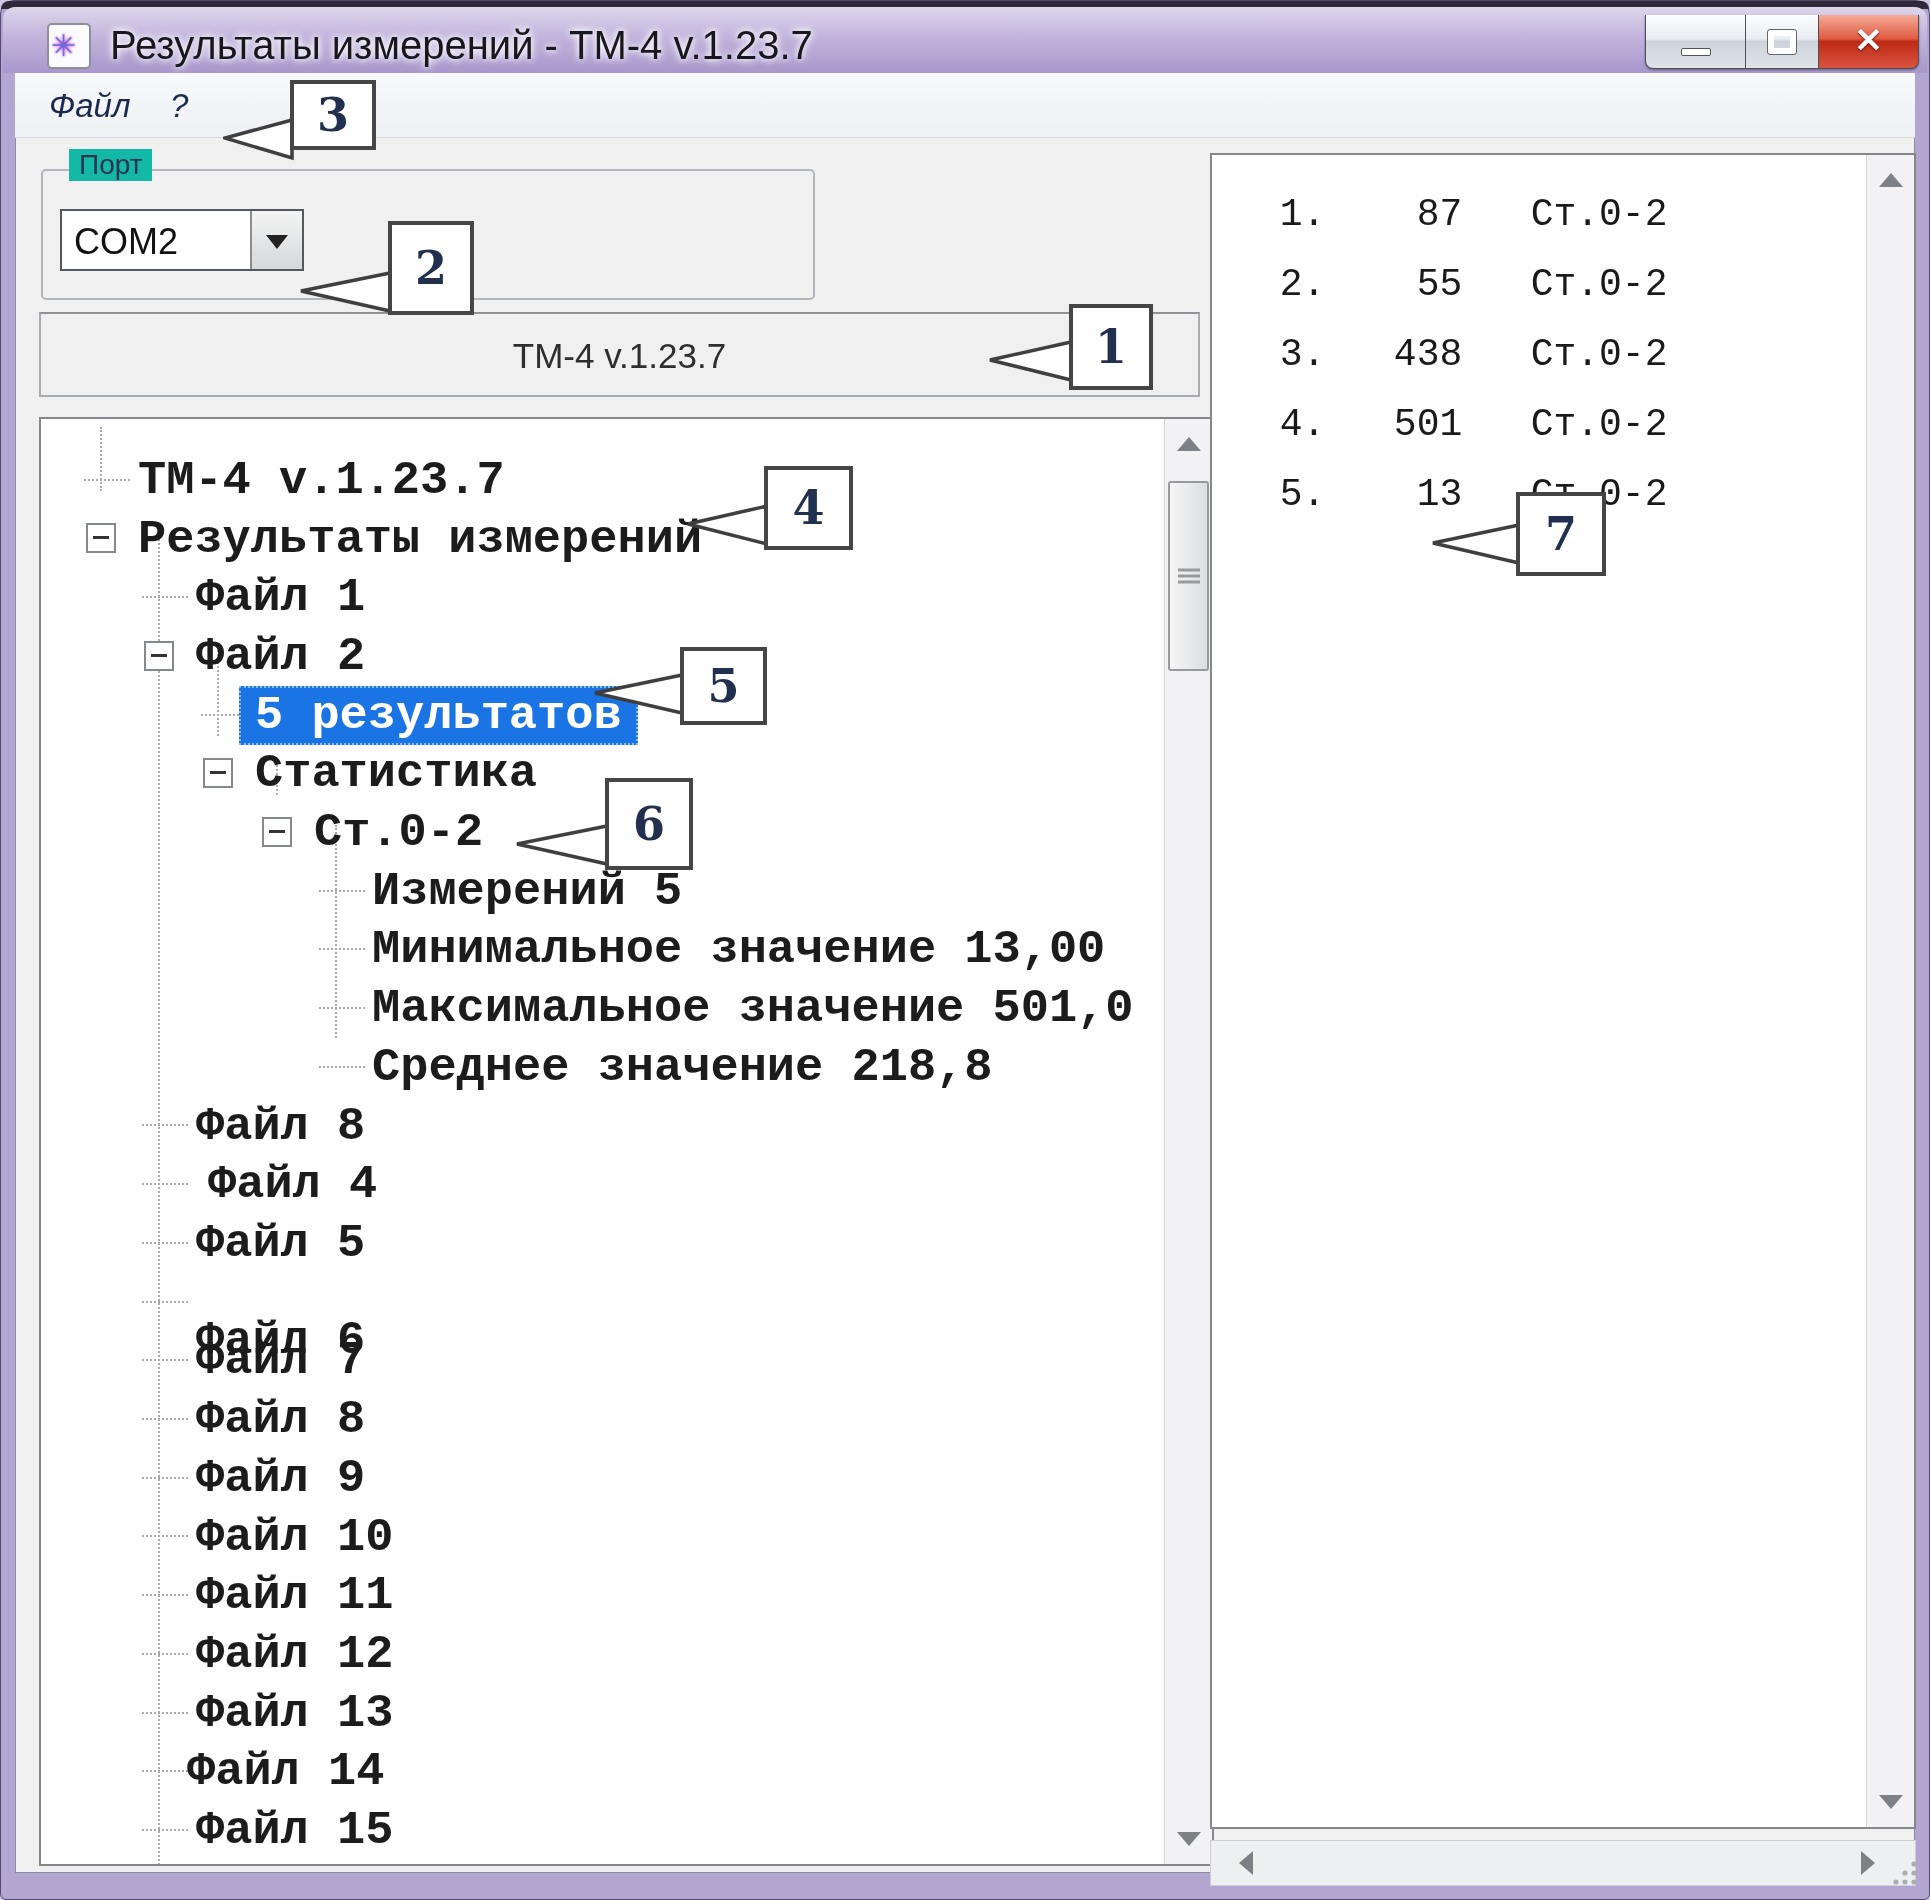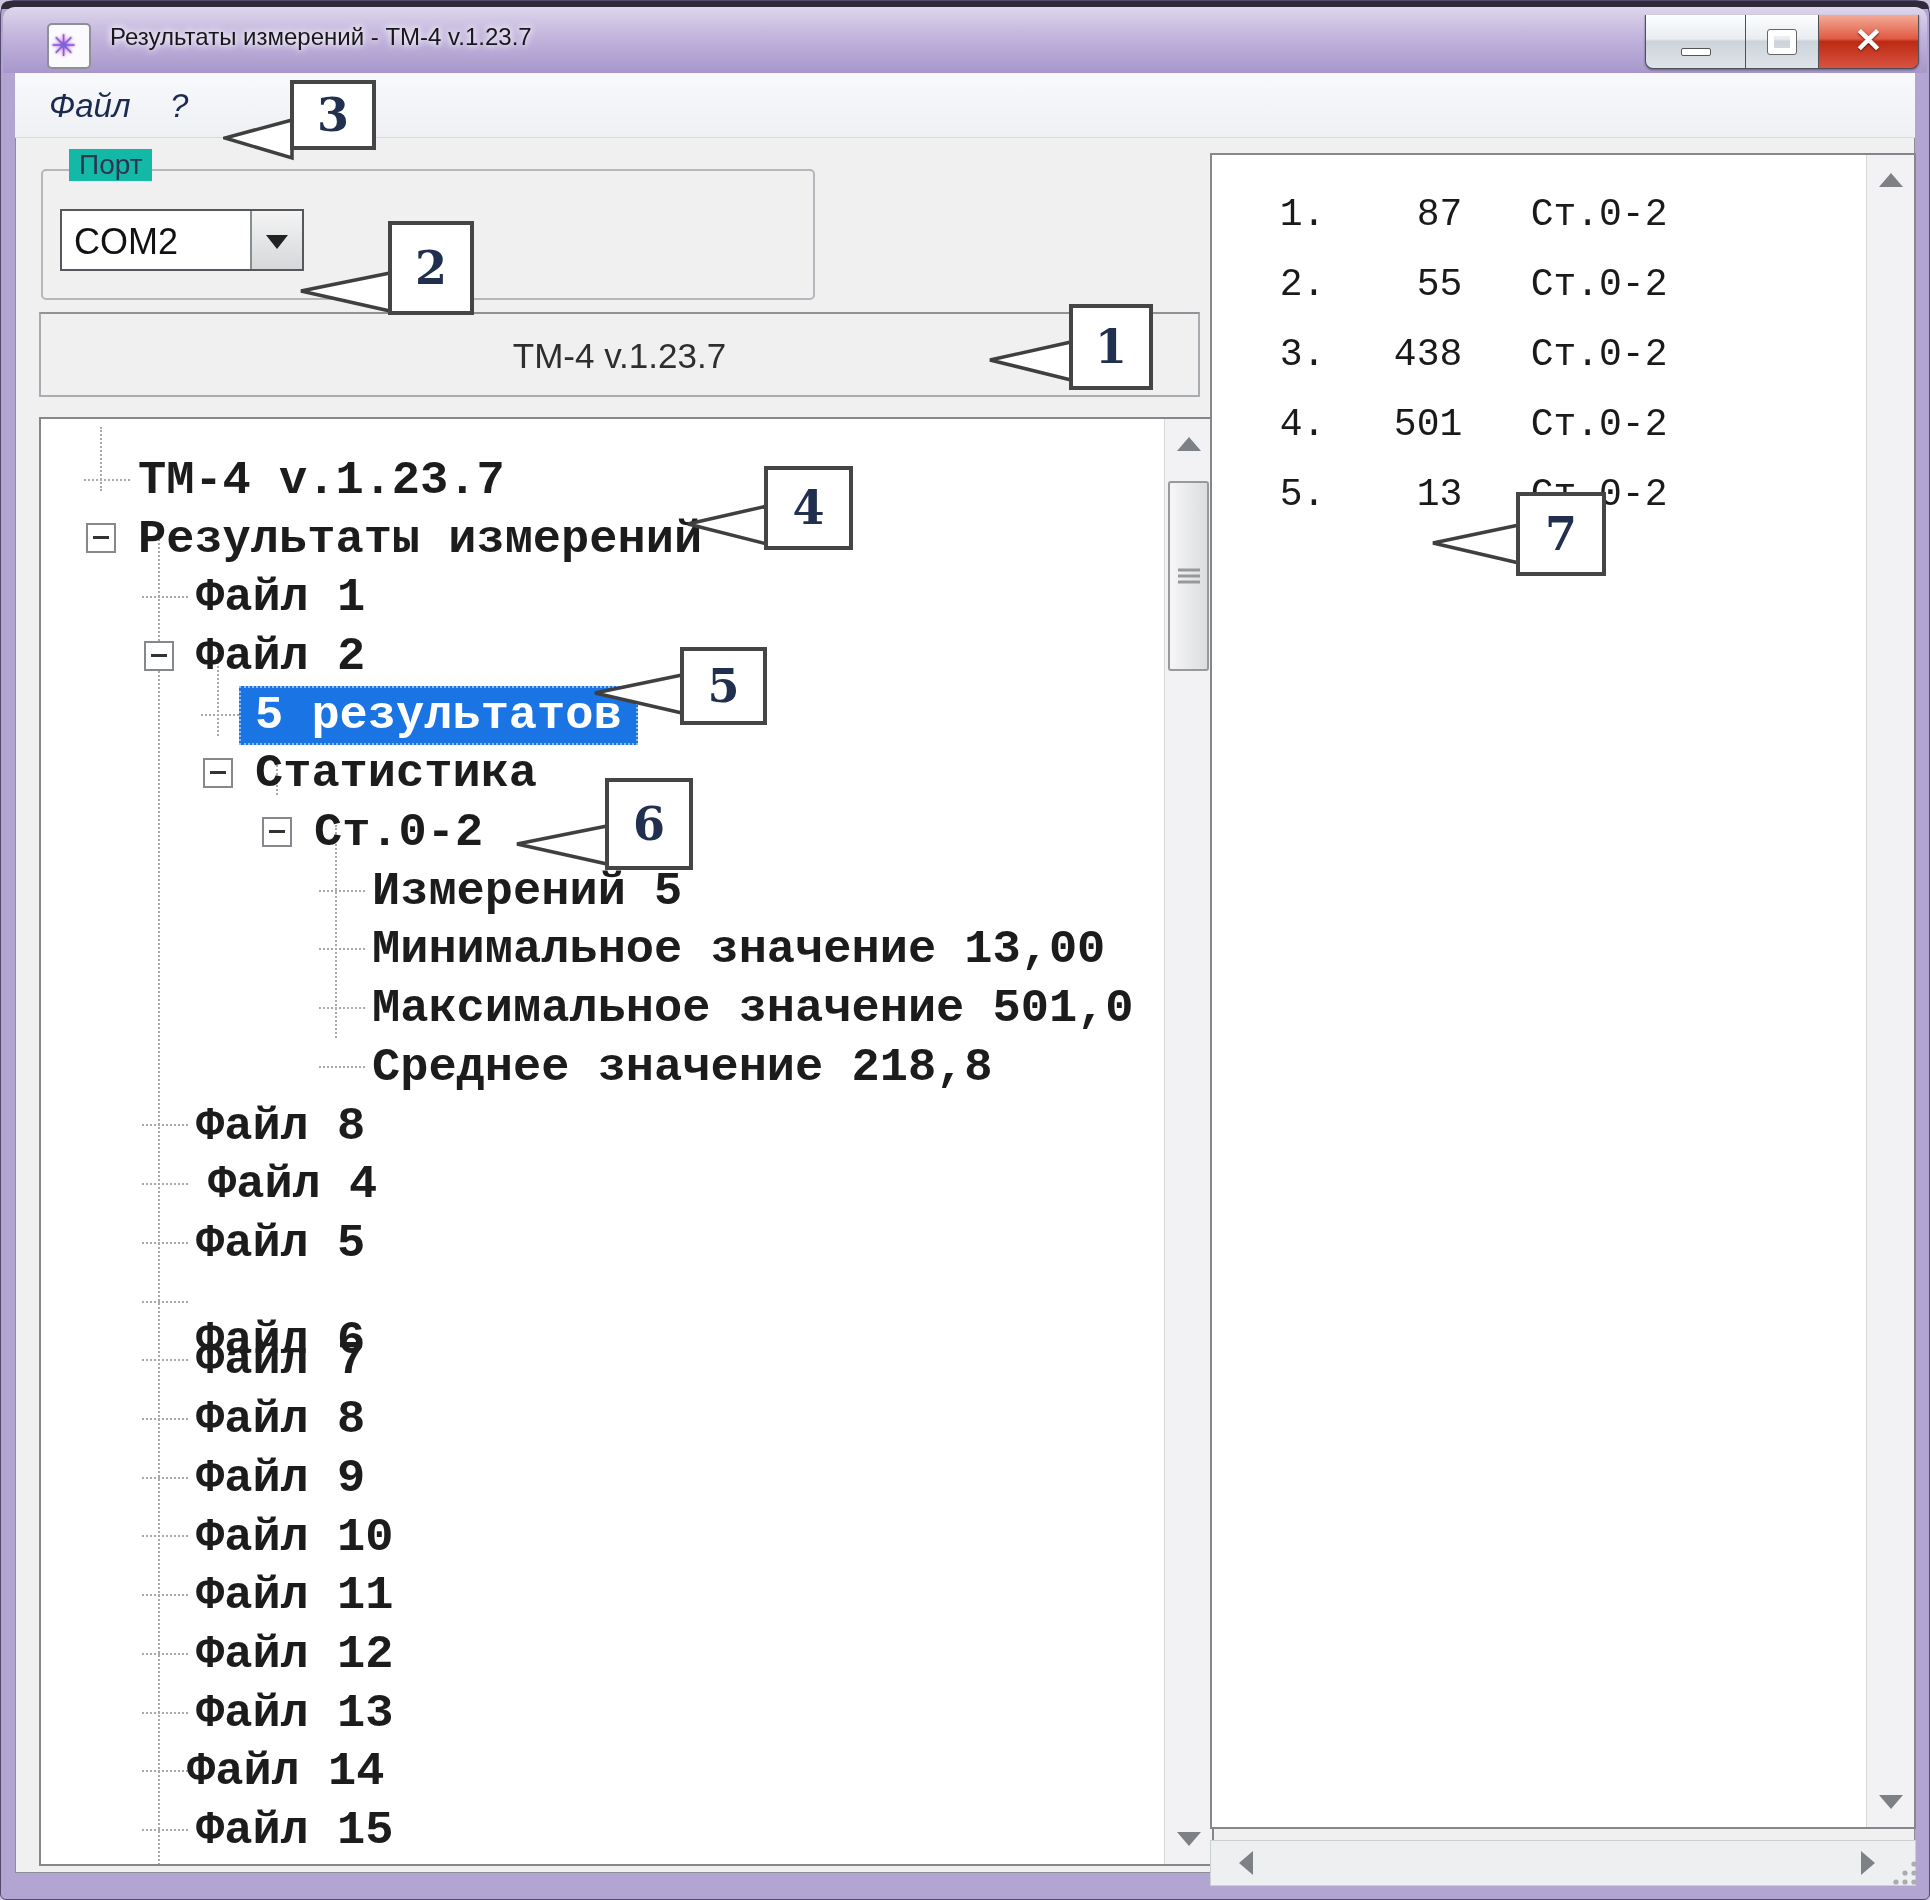--- a/index.html
+++ b/index.html
@@ -7,21 +7,21 @@
   #app{position:absolute;left:0;top:0;width:1930px;height:1900px;}
 
   
   .frame{position:absolute;inset:0;background:#b2a5d1;border-radius:14px 14px 6px 6px;
          border:1px solid #544a6e;}
   .frame-topedge{position:absolute;left:0;top:0;right:0;height:8px;background:#2f2a3a;
          border-radius:12px 12px 0 0;}
   .titlebar{position:absolute;left:2px;top:6px;right:2px;height:66px;
          background:linear-gradient(180deg,#ddd6ec 0%,#c2b4dc 45%,#a897cc 100%);
          border-radius:12px 12px 0 0;}
-  .title-text{position:absolute;left:107px;top:16px;font-size:24px;color:#17171d;
+  .title-text{position:absolute;left:107px;top:16px;font-size:40px;color:#17171d;
          text-shadow:0 0 6px #ffffff,0 0 10px #ffffff;white-space:nowrap;}
   .app-icon{position:absolute;left:44px;top:16px;width:44px;height:46px;background:#fbfbfd;
          border:2px solid #8f8f9a;border-radius:5px;}
   .app-icon .burst{position:absolute;left:2px;top:6px;font-size:30px;color:#6c6cd8;
          text-shadow:0 0 3px #a0c;line-height:30px;}
   .winbtns{position:absolute;top:8px;left:1642px;display:flex;height:54px;
          filter:drop-shadow(0 1px 1px rgba(0,0,0,.4));}
   .winbtn{height:54px;border:1px solid #4c5158;border-top:none;position:relative;
          background:linear-gradient(180deg,#fcfdfe 0%,#e9edf1 45%,#ccd3da 50%,#dfe4e9 100%);}
   .winbtn.min{width:101px;border-radius:0 0 0 8px;}

